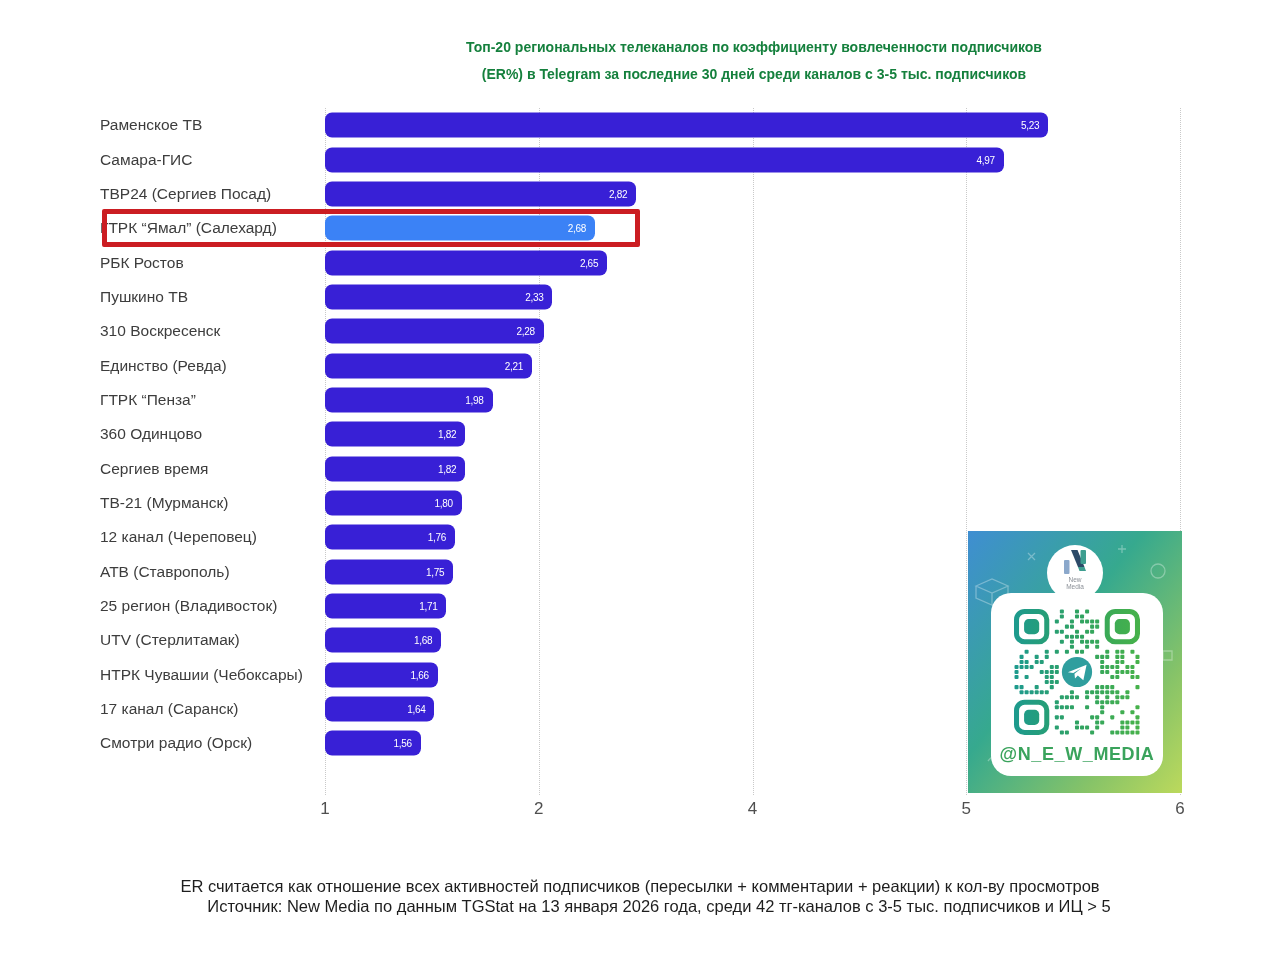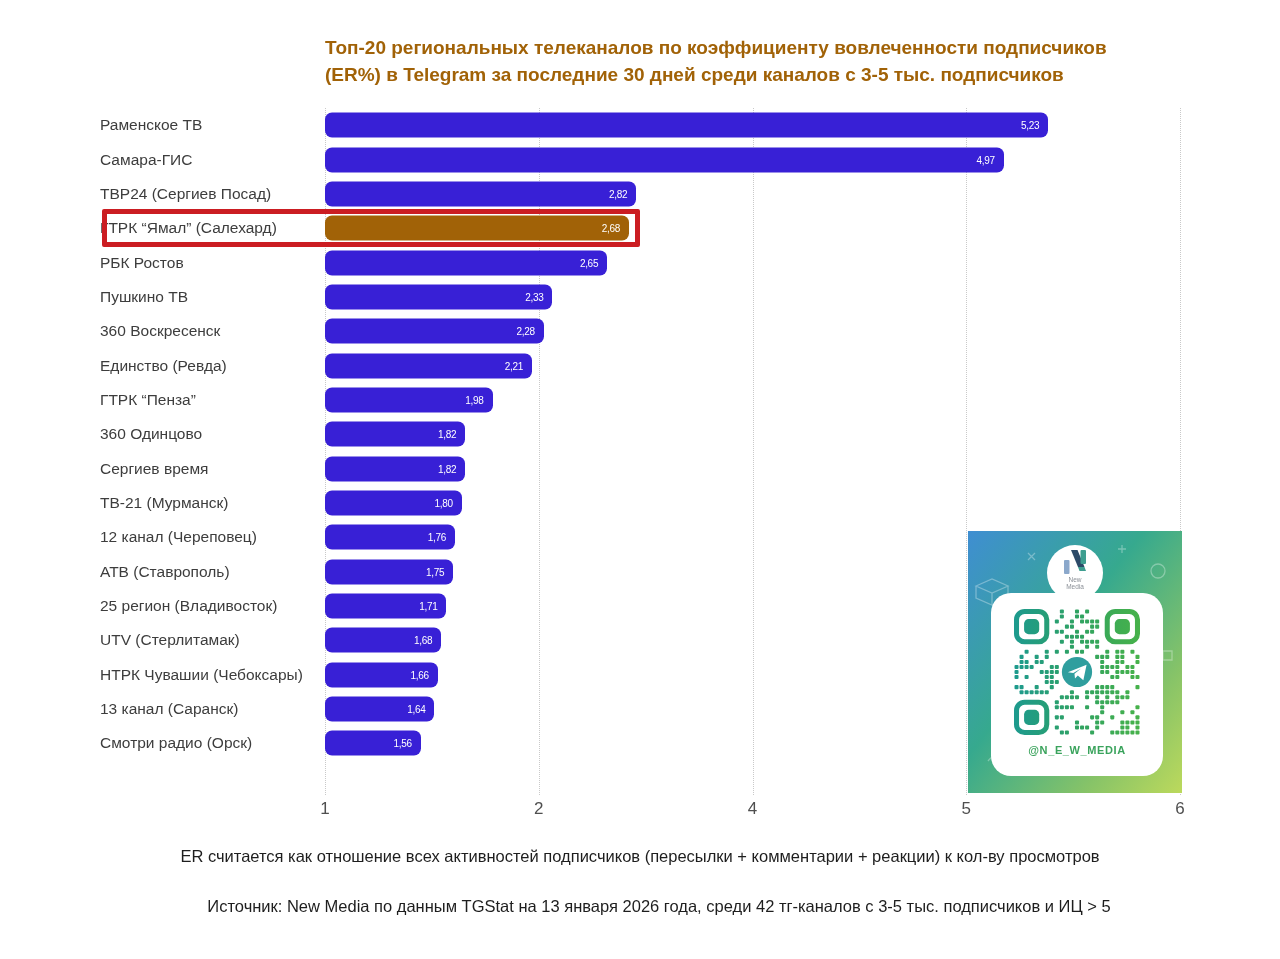--- a/index.html
+++ b/index.html
@@ -4,21 +4,21 @@
 <style>
   * { margin:0; padding:0; box-sizing:border-box; }
   html,body { background:#ffffff; }
   .page {
     position:relative; width:1280px; height:959px; background:#ffffff;
     font-family:"Liberation Sans", sans-serif; overflow:hidden;
   }
   
   .chart-title {
     position:absolute; left:325px; top:34px; width:858px;
-    font-weight:bold; font-size:19px; line-height:27px; color:#a16207;
+    text-align:center; font-weight:bold; font-size:14px; line-height:27px; color:#15803d;
   }
   
   .chart { position:absolute; left:100px; top:108px; width:1080px; height:687px; }
   .grid-layer { position:absolute; left:225px; top:0; width:855px; height:687px; }
   .gridline { position:absolute; top:0; bottom:0; width:0; border-left:1px dotted #c9c9c9; }
   .rows { position:absolute; left:0; top:0; width:1080px; height:687px; }
   .bar-row { display:flex; align-items:center; height:34.35px; position:relative; }
   .bar-label {
     width:215px; margin-right:10px; text-align:left; font-size:15.5px; color:#3d3d3d;
     white-space:nowrap; flex:0 0 auto;
@@ -36,42 +36,42 @@
   }
   .x-axis { position:absolute; left:325px; top:799px; width:855px; height:22px; }
   .x-tick {
     position:absolute; top:0; transform:translateX(-50%);
     font-size:17px; color:#4f4f4f;
   }
   
   .footer-note, .footer-source {
     position:absolute; left:0; width:1280px; text-align:center; color:#1e1e1e; font-size:16.5px;
   }
-  .footer-note { top:847px; }
+  .footer-note { top:877px; }
   .footer-source { top:897px;padding-left:38px; }
   
   .qr-panel {
     position:absolute; left:968px; top:531px; width:214px; height:262px;
     background:linear-gradient(128deg, #3f8ed2 0%, #36a98e 42%, #86c368 76%, #bcd95c 100%);
   }
   .qr-doodles { position:absolute; left:0; top:0; width:214px; height:262px; }
   .qr-card {
     position:absolute; left:23px; right:19px; top:62px; bottom:17px;
     background:#ffffff; border-radius:20px;
   }
   .qr-bubble {
     position:absolute; left:50%; top:14px; transform:translateX(-50%);
     width:56px; height:56px; background:#ffffff; border-radius:50%;
     display:flex; flex-direction:column; align-items:center; z-index:2;
   }
   .qr-logo { margin-top:5px; }
   .qr-logo-text { font-size:6.5px; color:#8a8f96; text-align:center; line-height:7px; }
   .qr-code { display:block; margin:16px auto 0; }
   .qr-handle {
-    margin-top:9px; text-align:center; font-size:11px; font-weight:bold;
+    margin-top:9px; text-align:center; font-size:18px; font-weight:bold;
     color:#3aa35c; letter-spacing:0.6px;
   }
 </style>
 </head>
 <body>
 
 <div class="page">
 
   <div class="chart-title">
     <div>Топ-20 региональных телеканалов по коэффициенту вовлеченности подписчиков</div>
@@ -107,21 +107,21 @@
     <div class="bar-label">ТВР24 (Сергиев Посад)</div>
     <div class="bar-track">
       <div class="bar" style="width: 311.22px; background: rgb(56, 32, 214);">
         <span class="bar-value">2,82</span>
       </div>
     </div>
   </div>
         <div class="bar-row">
     <div class="bar-label">ГТРК “Ямал” (Салехард)</div>
     <div class="bar-track">
-      <div class="bar" style="width: 304px; background: #a16207; text-align: right;">
+      <div class="bar" style="width: 270px; background: #3b82f6; text-align: right;">
         <span class="bar-value">2,68</span>
       </div>
     </div>
   </div>
         <div class="highlight-box" style="top: 101.05px; width: 538.28px; border-color: rgb(203, 29, 34);"></div>
         <div class="bar-row">
     <div class="bar-label">РБК Ростов</div>
     <div class="bar-track">
       <div class="bar" style="width: 282.15px; background: rgb(56, 32, 214);">
         <span class="bar-value">2,65</span>
@@ -130,21 +130,21 @@
   </div>
         <div class="bar-row">
     <div class="bar-label">Пушкино ТВ</div>
     <div class="bar-track">
       <div class="bar" style="width: 227.43px; background: rgb(56, 32, 214);">
         <span class="bar-value">2,33</span>
       </div>
     </div>
   </div>
         <div class="bar-row">
-    <div class="bar-label">360 Воскресенск</div>
+    <div class="bar-label">310 Воскресенск</div>
     <div class="bar-track">
       <div class="bar" style="width: 218.88px; background: rgb(56, 32, 214); padding-left: 12px;">
         <span class="bar-value">2,28</span>
       </div>
     </div>
   </div>
         <div class="bar-row">
     <div class="bar-label">Единство (Ревда)</div>
     <div class="bar-track">
       <div class="bar" style="width: 206.91px; background: rgb(56, 32, 214);">
@@ -218,21 +218,21 @@
   </div>
         <div class="bar-row">
     <div class="bar-label">НТРК Чувашии (Чебоксары)</div>
     <div class="bar-track">
       <div class="bar" style="width: 112.86px; background: rgb(56, 32, 214);">
         <span class="bar-value">1,66</span>
       </div>
     </div>
   </div>
         <div class="bar-row">
-    <div class="bar-label">13 канал (Саранск)</div>
+    <div class="bar-label">17 канал (Саранск)</div>
     <div class="bar-track">
       <div class="bar" style="width: 109.44px; background: rgb(56, 32, 214);">
         <span class="bar-value">1,64</span>
       </div>
     </div>
   </div>
         <div class="bar-row">
     <div class="bar-label">Смотри радио (Орск)</div>
     <div class="bar-track">
       <div class="bar" style="width: 95.76px; background: rgb(56, 32, 214);">

